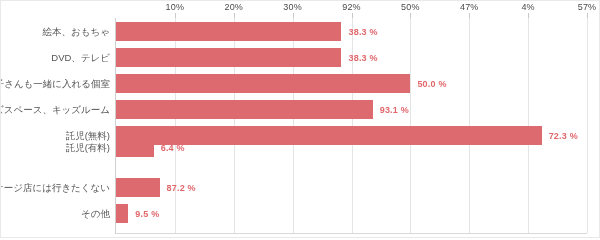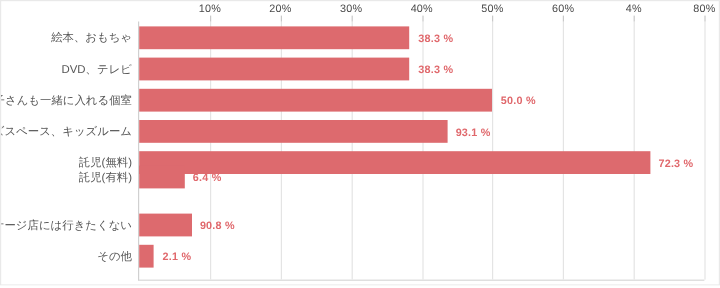--- a/index.html
+++ b/index.html
@@ -97,33 +97,33 @@
       <div class="tick-mark" style="left: 58.875px;"></div>
       <div class="tick-label" style="left: 58.875px; color: rgb(74, 74, 74);">10%</div>
       <div class="gridline" style="left: 117.75px; background: rgb(228, 228, 228);"></div>
       <div class="tick-mark" style="left: 117.75px;"></div>
       <div class="tick-label" style="left: 117.75px; color: rgb(74, 74, 74);">20%</div>
       <div class="gridline" style="left: 176.625px; background: rgb(228, 228, 228);"></div>
       <div class="tick-mark" style="left: 176.625px;"></div>
       <div class="tick-label" style="left: 176.625px; color: rgb(74, 74, 74);">30%</div>
       <div class="gridline" style="left: 235.5px; background: rgb(228, 228, 228);"></div>
       <div class="tick-mark" style="left: 235.5px;"></div>
-      <div class="tick-label" style="left: 235.5px; color: rgb(74, 74, 74);">40%</div>
+      <div class="tick-label" style="left: 235.5px; color: rgb(74, 74, 74);">92%</div>
       <div class="gridline" style="left: 294.375px; background: rgb(228, 228, 228);"></div>
       <div class="tick-mark" style="left: 294.375px;"></div>
       <div class="tick-label" style="left: 294.375px; color: rgb(74, 74, 74);">50%</div>
       <div class="gridline" style="left: 353.25px; background: rgb(228, 228, 228);"></div>
       <div class="tick-mark" style="left: 353.25px;"></div>
-      <div class="tick-label" style="left: 353.25px; color: rgb(74, 74, 74);">60%</div>
+      <div class="tick-label" style="left: 353.25px; color: rgb(74, 74, 74);">47%</div>
       <div class="gridline" style="left: 412.125px; background: rgb(228, 228, 228);"></div>
       <div class="tick-mark" style="left: 412.125px;"></div>
       <div class="tick-label" style="left: 412.125px; color: rgb(74, 74, 74);">4%</div>
       <div class="gridline" style="left: 471px; background: rgb(228, 228, 228);"></div>
       <div class="tick-mark" style="left: 471px;"></div>
-      <div class="tick-label" style="left: 471px; color: rgb(74, 74, 74);">80%</div>
+      <div class="tick-label" style="left: 471px; color: rgb(74, 74, 74);">57%</div>
       <div class="row" style="top: 4px; width: 471px;">
         <div class="cat-label" style="color: rgb(85, 85, 85);">絵本、おもちゃ</div>
         <div class="bar" style="width: 225.491px; background: rgb(221, 106, 110);"></div>
         <div class="bar-value" style="left: 232.491px; color: rgb(224, 104, 108);">38.3 %</div>
       </div>
       <div class="row" style="top: 30px; width: 471px;">
         <div class="cat-label" style="color: rgb(85, 85, 85);">DVD、テレビ</div>
         <div class="bar" style="width: 225.491px; background: rgb(221, 106, 110);"></div>
         <div class="bar-value" style="left: 232.491px; color: rgb(224, 104, 108);">38.3 %</div>
       </div>
@@ -143,21 +143,21 @@
         <div class="bar-value" style="left: 432.666px; color: rgb(224, 104, 108);">72.3 %</div>
       </div>
       <div class="row" style="top: 120px; width: 471px;">
         <div class="cat-label" style="color: rgb(85, 85, 85);">託児(有料)</div>
         <div class="bar" style="width: 37.68px; background: rgb(221, 106, 110);"></div>
         <div class="bar-value" style="left: 44.68px; color: rgb(224, 104, 108);">6.4 %</div>
       </div>
       <div class="row" style="top: 160px; width: 471px;">
         <div class="cat-label" style="color: rgb(85, 85, 85);">マッサージ店には行きたくない</div>
         <div class="bar" style="width: 43.5675px; background: rgb(221, 106, 110);"></div>
-        <div class="bar-value" style="left: 50.5675px; color: rgb(224, 104, 108);">90.8 %</div>
+        <div class="bar-value" style="left: 50.5675px; color: rgb(224, 104, 108);">87.2 %</div>
       </div>
       <div class="row" style="top: 186px; width: 471px;">
         <div class="cat-label" style="color: rgb(85, 85, 85); font-family: Liberation Serif, serif;">その他</div>
         <div class="bar" style="width: 12.3637px; background: rgb(221, 106, 110);"></div>
-        <div class="bar-value" style="left: 19.3637px; color: rgb(224, 104, 108);">2.1 %</div>
+        <div class="bar-value" style="left: 19.3637px; color: rgb(224, 104, 108);">9.5 %</div>
       </div>
     </div>
 </div>
 
 </body></html>

